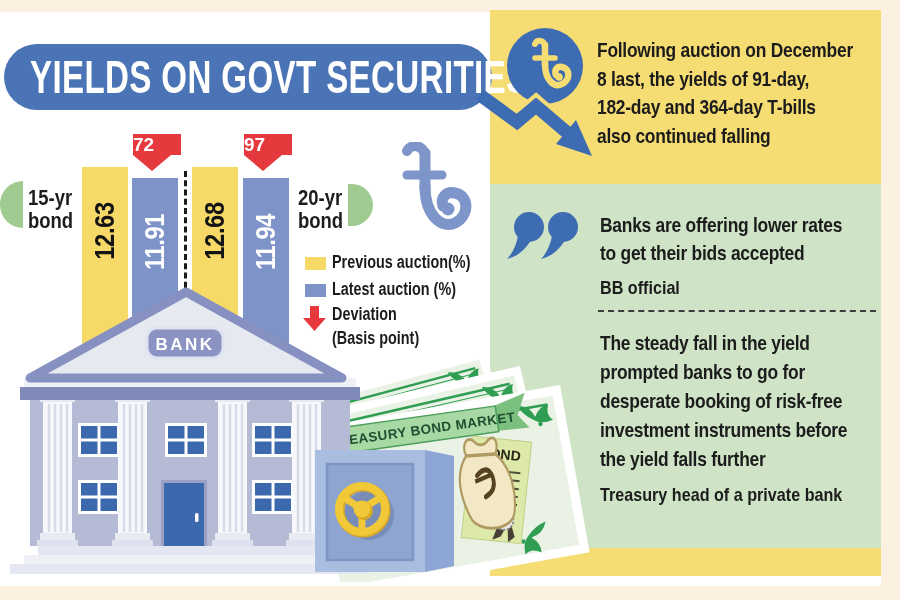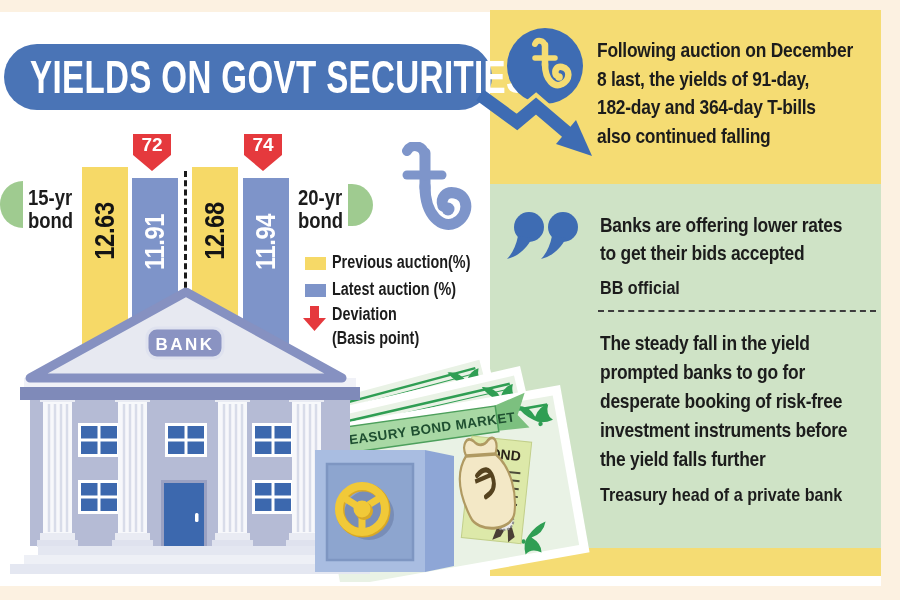--- a/index.html
+++ b/index.html
@@ -20,21 +20,21 @@
   .semi-r{left:348px;top:184px;width:25px;height:42px;background:#9fcb90;border-radius:0 999px 999px 0;}
   .bond-label{font-size:22px;font-weight:bold;line-height:23px;transform:scaleX(0.84);}
   .bar{top:167px;width:46px;height:223px;}
   .bar.blue{top:178px;height:212px;}
   .bar>span{position:absolute;left:50%;top:64px;transform:translate(-50%,-50%) rotate(-90deg) scaleX(0.85);
             white-space:nowrap;font-size:28px;font-weight:bold;letter-spacing:-0.5px;}
   .bar.yellow{background:#f6d967;}
   .bar.yellow>span{color:#141414;}
   .bar.blue{background:#7e94c9;}
   .bar.blue>span{color:#ffffff;}
-  .badge{top:134px;width:38px;height:21px;background:#e5393d;color:#fff;text-align:center;
+  .badge{top:134px;width:48px;height:21px;background:#e5393d;color:#fff;text-align:left;
          font-size:19px;font-weight:bold;line-height:21px;}
   .badge::after{content:"";position:absolute;left:0;top:100%;width:0;height:0;
                 border-left:19px solid transparent;border-right:19px solid transparent;
                 border-top:16px solid #e5393d;}
   .dash-v{left:184px;top:171px;height:126px;border-left:3px dashed #1a1a1a;}
   .lg-swatch{width:21px;height:13px;}
   .lg-text{font-size:18px;font-weight:bold;transform:scaleX(0.8);line-height:25px;}
   .panel-text{font-size:20.5px;font-weight:bold;letter-spacing:-0.3px;line-height:28.5px;
               transform:scaleX(0.85);width:340px;}
   .attrib{font-size:19px;font-weight:bold;transform:scaleX(0.85);white-space:nowrap;}
@@ -64,21 +64,21 @@
   <div class="abs badge" style="left:133px;">72</div>
   <div class="abs bar blue" style="left:132px;">
     <span>11.91</span>
   </div>
 
   <div class="abs dash-v"></div>
 
   <div class="abs bar yellow" style="left:192px;">
     <span>12.68</span>
   </div>
-  <div class="abs badge" style="left:244px;">74</div>
+  <div class="abs badge" style="left:244px;">97</div>
   <div class="abs bar blue" style="left:243px;">
     <span>11.94</span>
   </div>
 
   <div class="abs cond bond-label" style="left:298px;top:186px;">20-yr
 bond</div>
   <div class="abs semi-r"></div>
 
   <svg class="abs" style="left:385px;top:142px;" width="90" height="102" viewBox="0 0 90 102">
     <g fill="none" stroke="#7e95ca" stroke-linecap="round">

